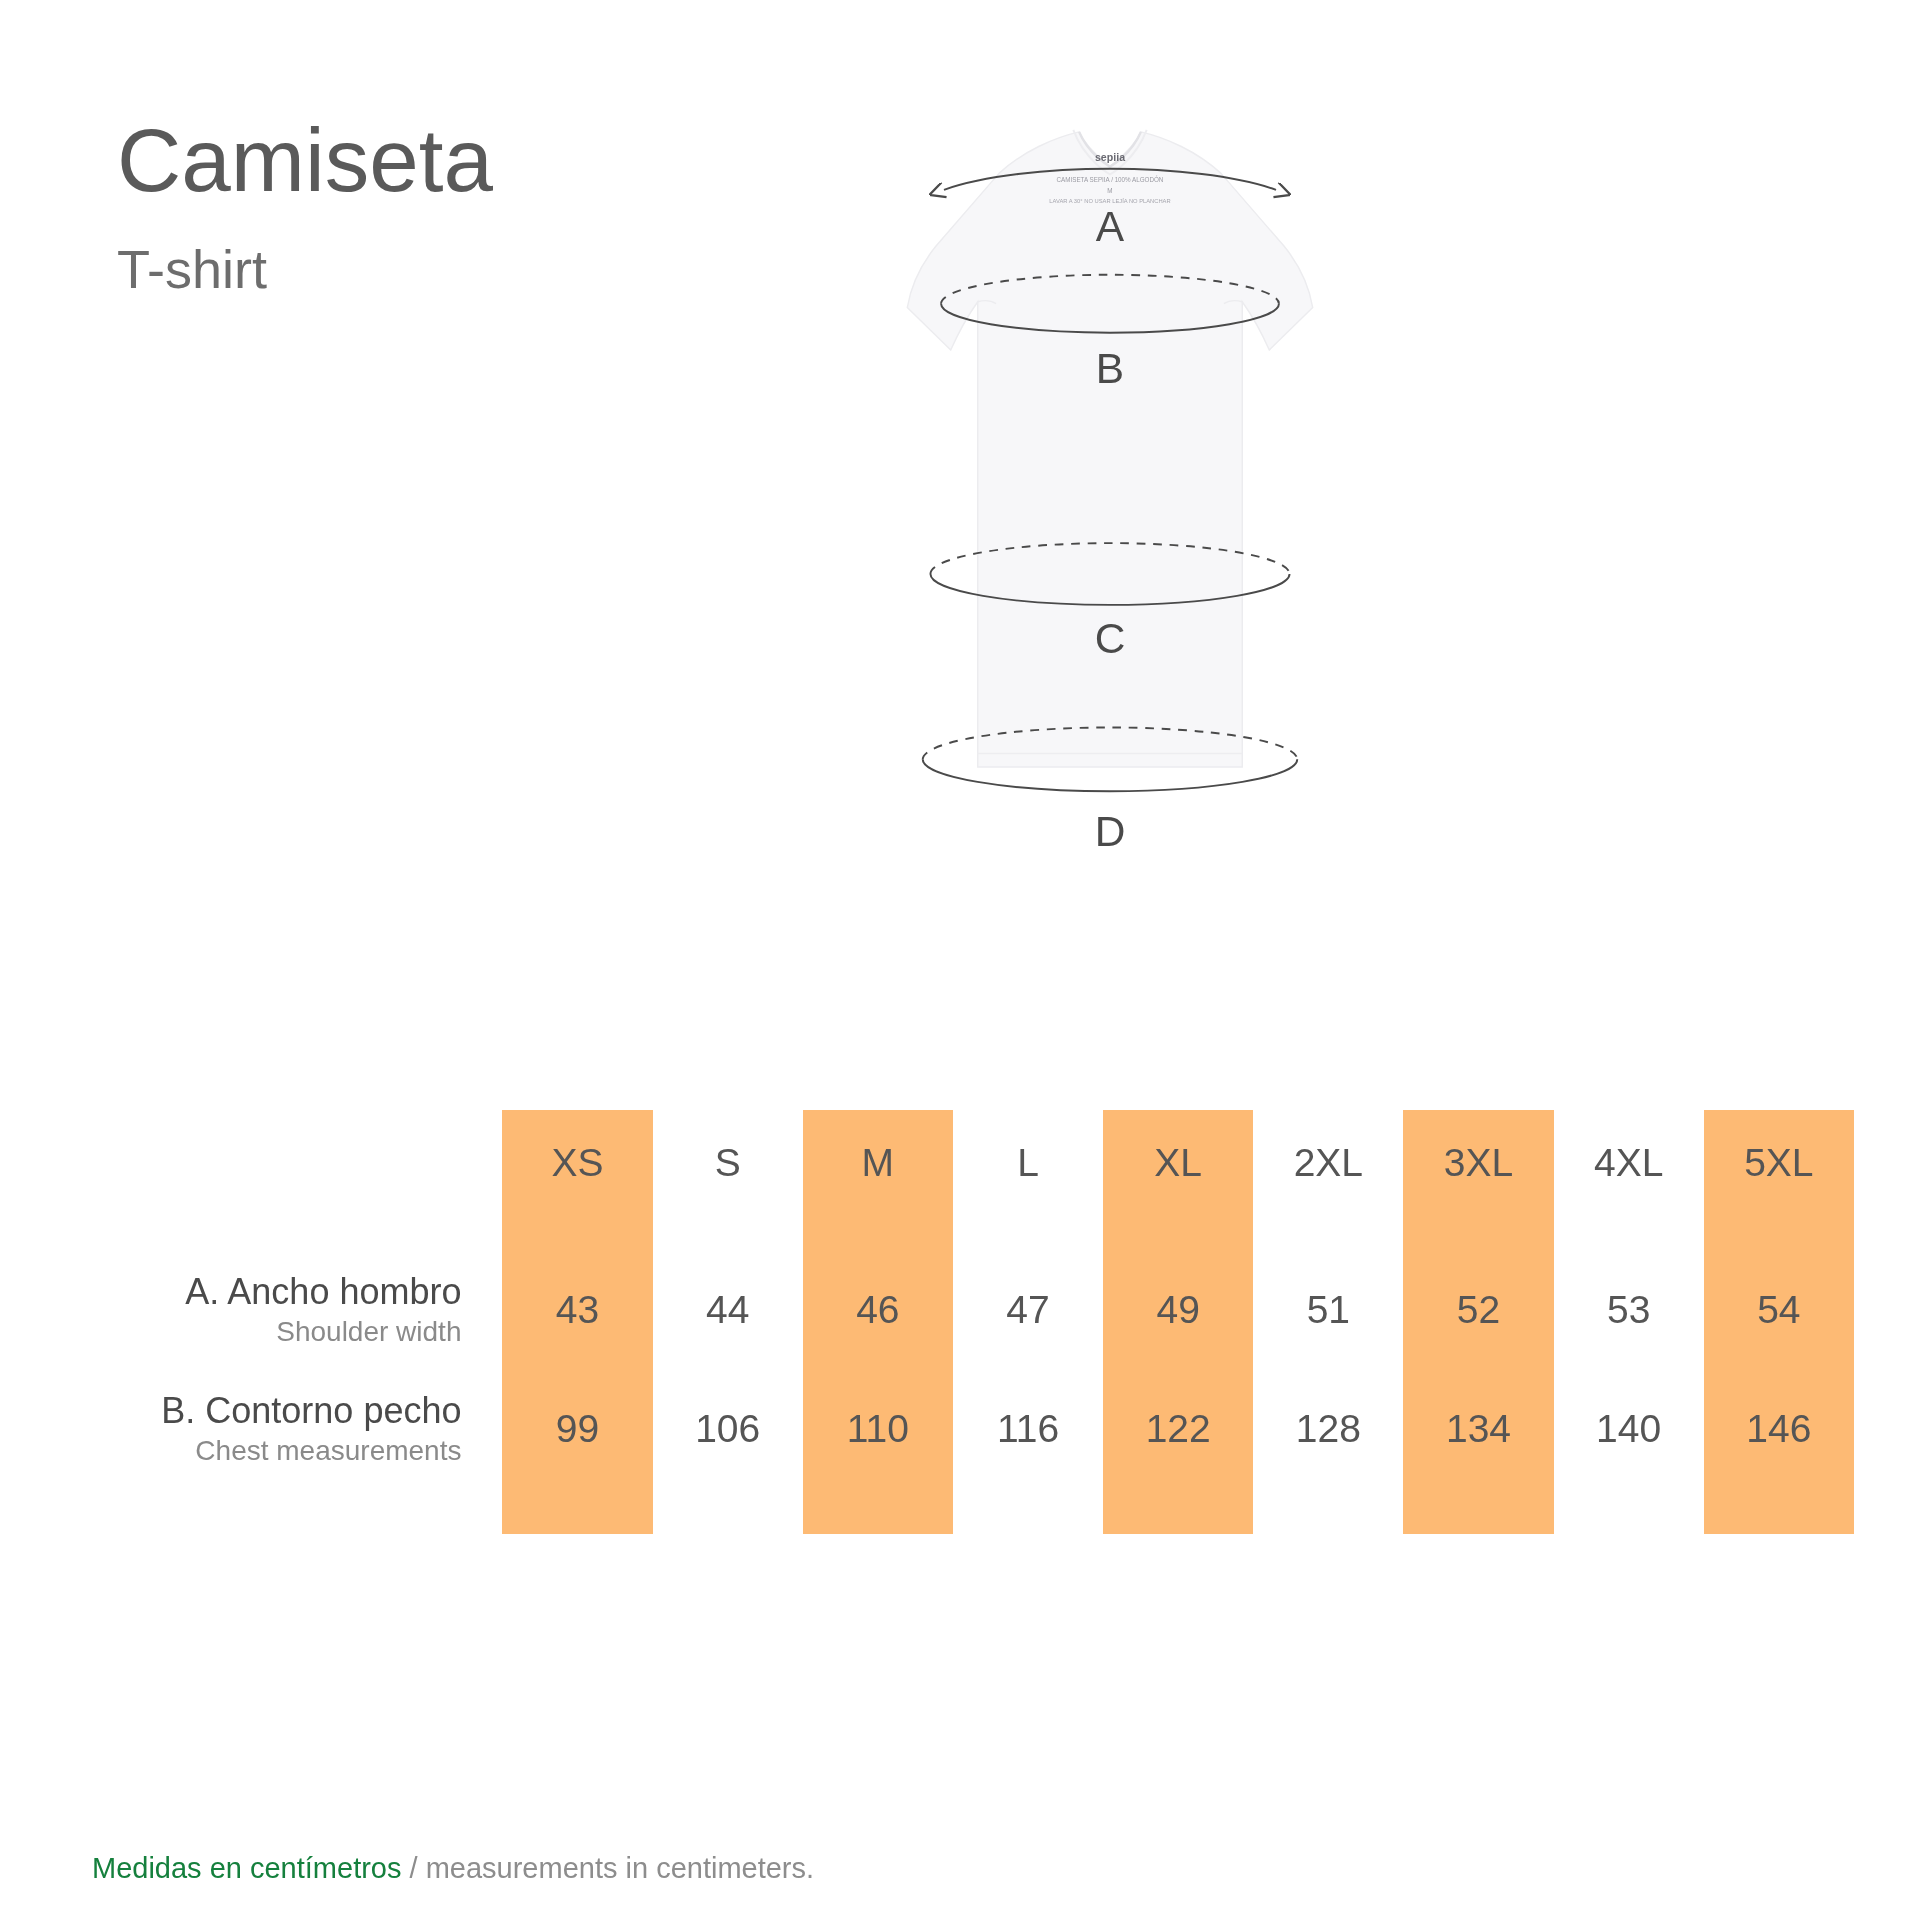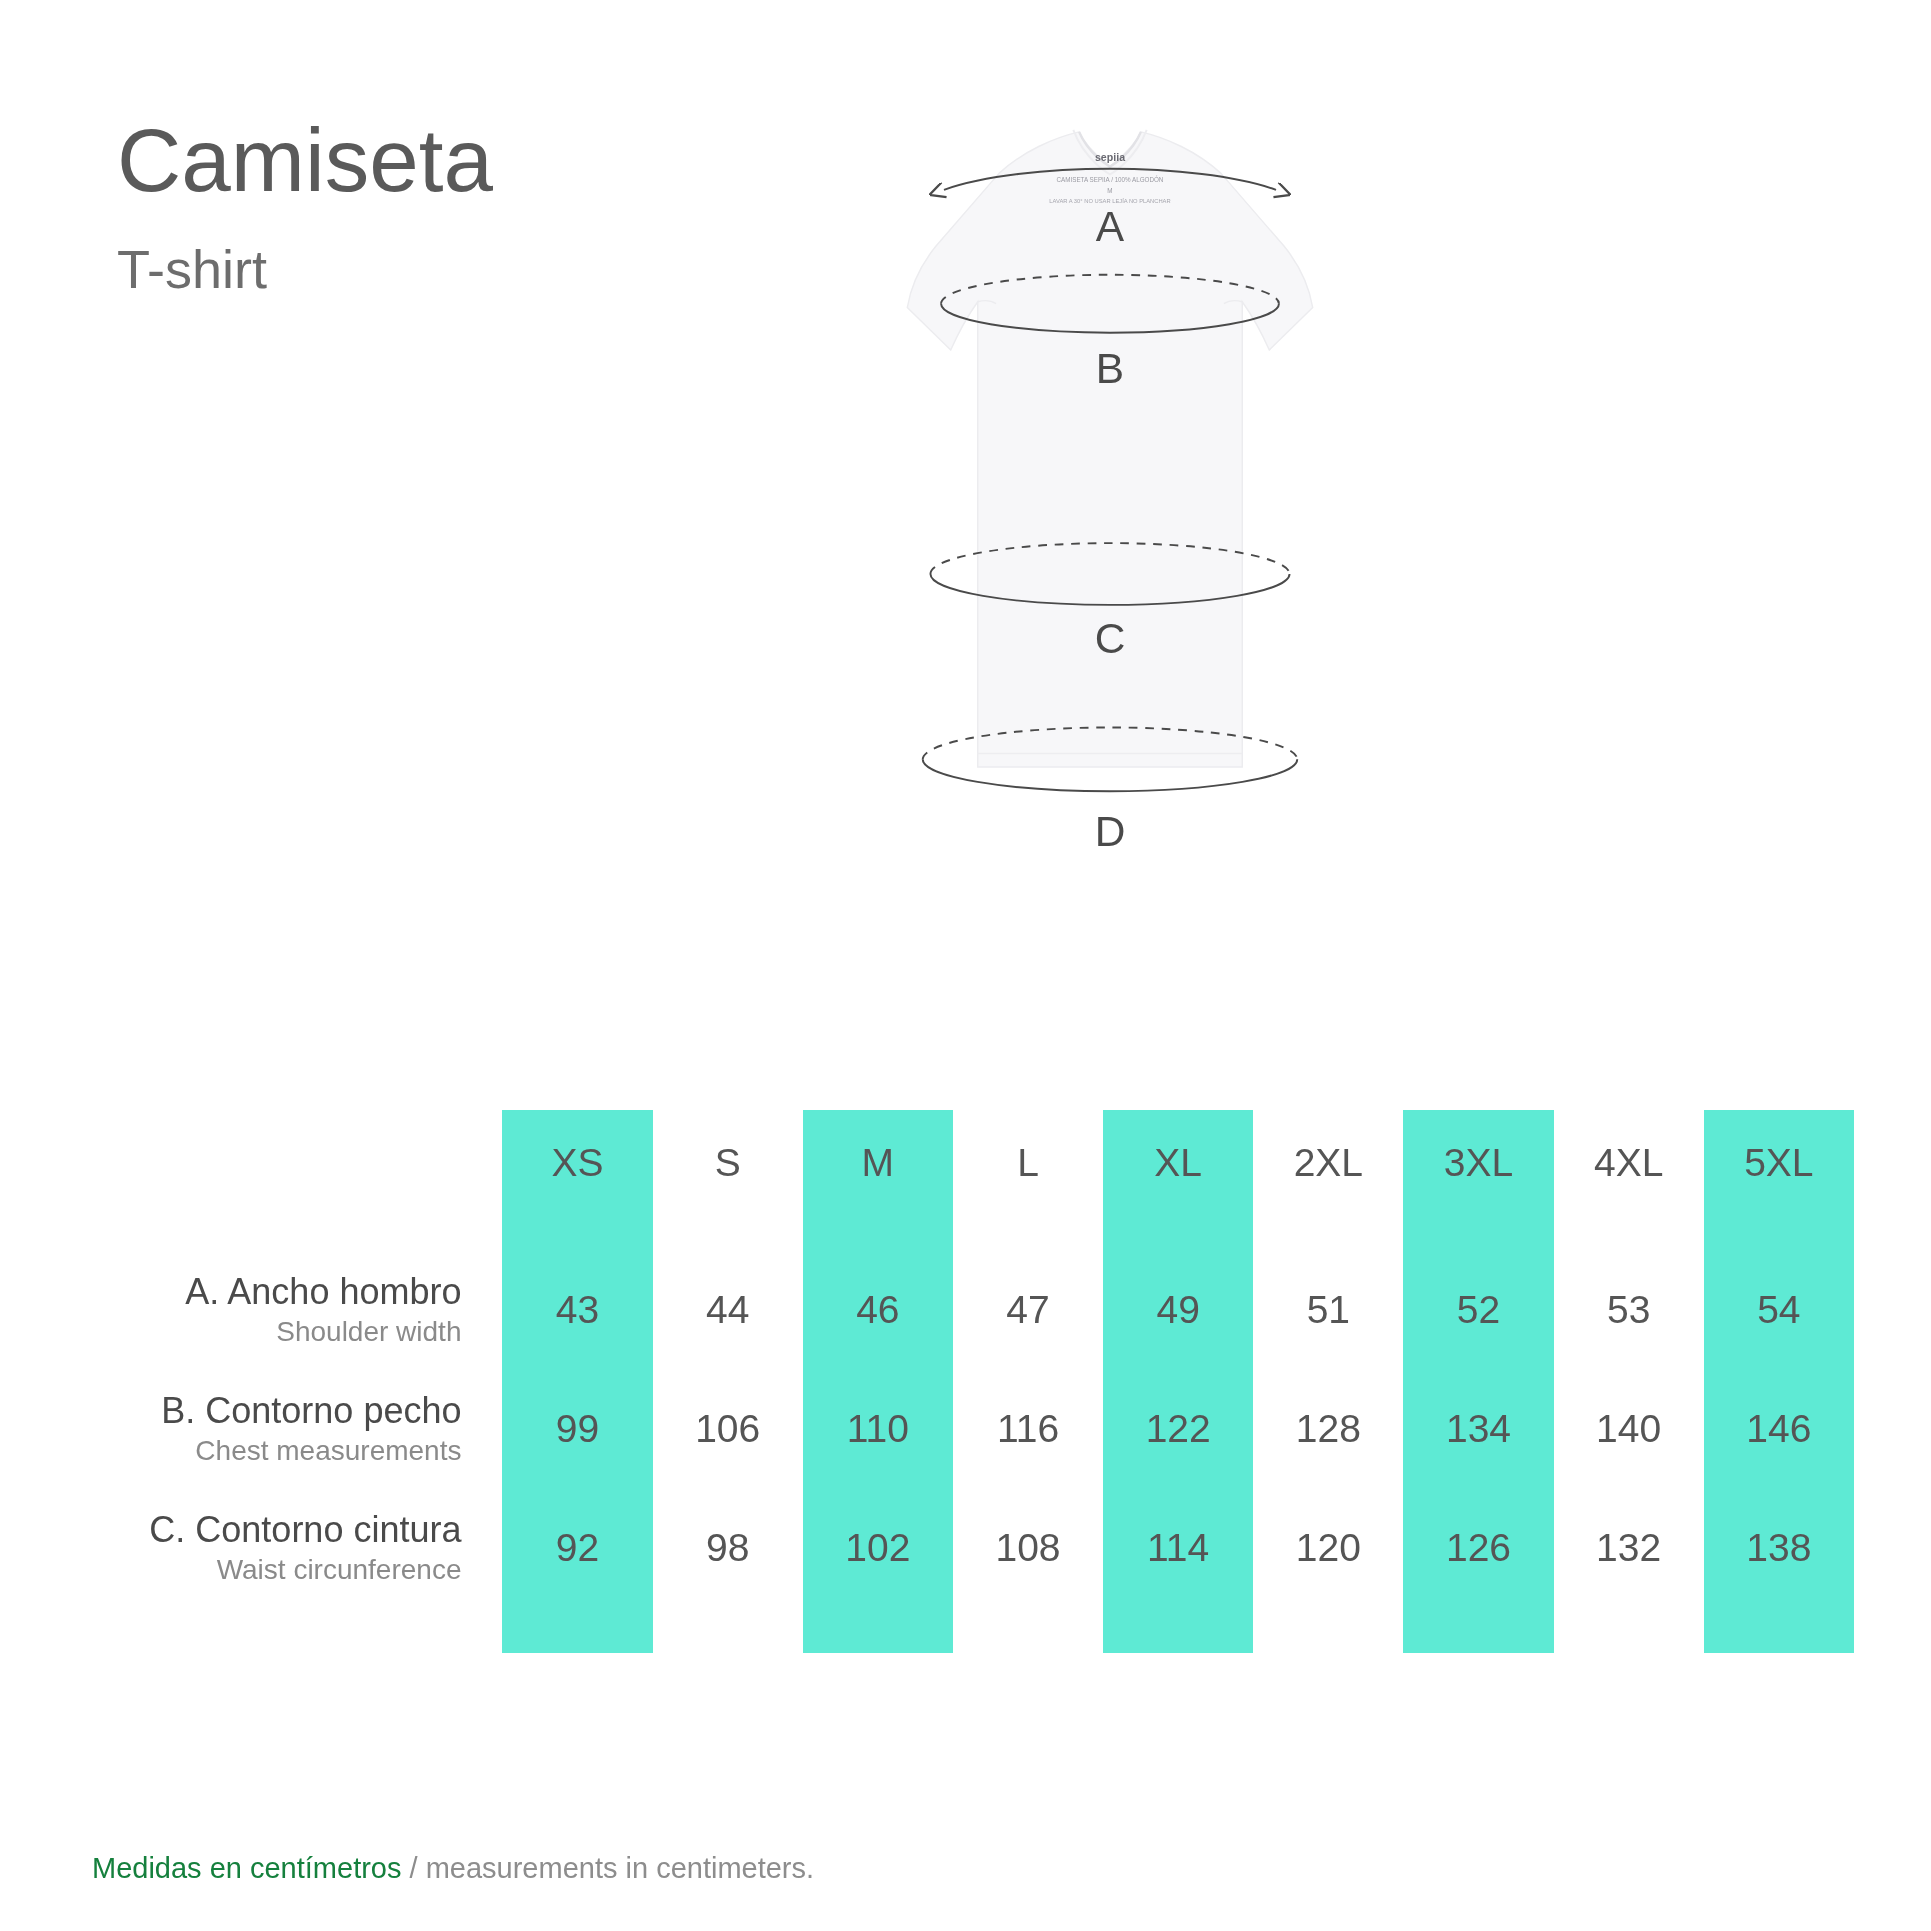--- a/index.html
+++ b/index.html
@@ -76,21 +76,21 @@
     table-layout: fixed;
   }
   table.size-table col.label-col { width: 415px; }
   table.size-table col.size-col  { width: 150px; }
 
   .size-table th, .size-table td {
     padding: 0;
     margin: 0;
   }
   .col-band {
-    background: #5eead4;
+    background: #fdba74;
   }
   .hdr-row th {
     height: 106px;
     vertical-align: middle;
     text-align: center;
     font-weight: 400;
     font-size: 39px;
     color: #555;
   }
   .hdr-row th.label-head {
@@ -280,35 +280,20 @@
           <td>106</td>
           <td class="col-band">110</td>
           <td>116</td>
           <td class="col-band">122</td>
           <td>128</td>
           <td class="col-band">134</td>
           <td>140</td>
           <td class="col-band">146</td>
         </tr>
 
-        <tr class="data-row">
-          <td class="row-label">
-            <span class="es">C. Contorno cintura</span>
-            <span class="en">Waist circunference</span>
-          </td>
-          <td class="col-band">92</td>
-          <td>98</td>
-          <td class="col-band">102</td>
-          <td>108</td>
-          <td class="col-band">114</td>
-          <td>120</td>
-          <td class="col-band">126</td>
-          <td>132</td>
-          <td class="col-band">138</td>
-        </tr>
 
         <tr class="pad-bot">
           <td></td>
           <td class="col-band"></td>
           <td></td>
           <td class="col-band"></td>
           <td></td>
           <td class="col-band"></td>
           <td></td>
           <td class="col-band"></td>

